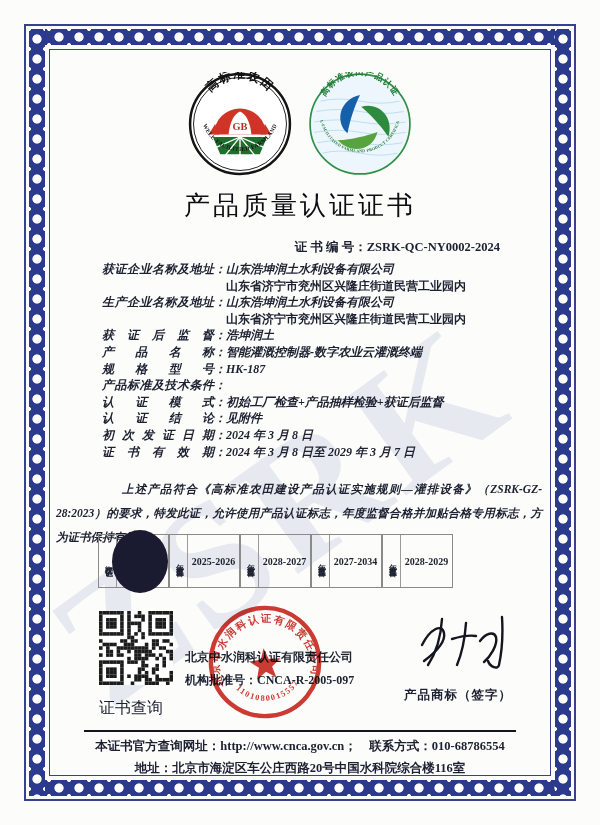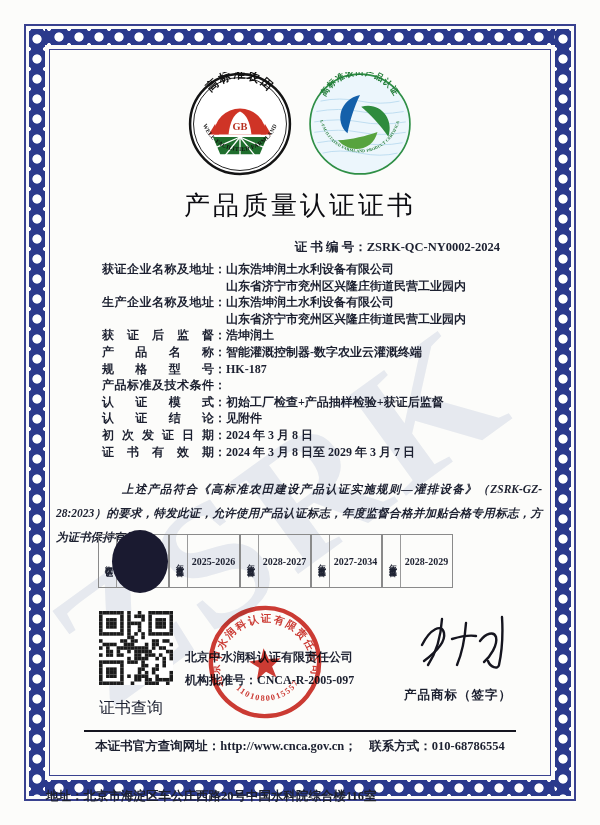--- a/index.html
+++ b/index.html
@@ -30,21 +30,21 @@
   }
   
   .logos{position:absolute;top:72px;left:0;right:0;display:flex;justify-content:center;gap:16px;}
   .logo{width:104px;height:104px;}
   
   .title{position:absolute;top:188px;left:0;width:100%;text-align:center;
     font-size:26px;font-weight:normal;letter-spacing:3px;color:#0d0d12;}
   .certno{position:absolute;top:239px;right:100px;font-size:12.5px;font-weight:bold;white-space:nowrap;}
   
   .fields{position:absolute;top:261px;left:102px;right:52px;font-size:12px;font-weight:bold;line-height:16.6px;}
-  .frow{display:flex;}
+  .frow{display:flex;font-style:italic;}
   .flabel{flex:0 0 112px;text-align:justify;text-align-last:justify;}
   .fcolon{flex:0 0 12px;}
   .fvalue{flex:1;white-space:nowrap;}
   .fcont{padding-left:124px;white-space:nowrap;}
   
   .para{position:absolute;top:477px;left:56px;right:58px;font-size:11.5px;font-weight:bold;
     line-height:24px;text-indent:66px;text-align:justify;font-style:italic;}
   
   .boxes{position:absolute;top:534px;left:98px;right:92px;height:54px;display:flex;justify-content:flex-start;}
   .sbox{width:71px;border:1px solid #8a8a8a;display:flex;position:relative;box-sizing:border-box;}
@@ -55,21 +55,21 @@
   
   .qr{position:absolute;left:99px;top:611px;}
   .qr-label{position:absolute;left:99px;top:698px;width:74px;text-align:left;font-size:16px;font-weight:normal;}
   .issuer{position:absolute;left:185px;top:646px;font-size:12px;font-weight:bold;line-height:23px;white-space:nowrap;}
   .seal{position:absolute;left:206px;top:603px;width:118px;height:118px;opacity:0.9;
     mix-blend-mode:multiply;transform:rotate(-6deg);}
   .signature{position:absolute;left:412px;top:609px;width:110px;height:60px;}
   .sign-label{position:absolute;left:404px;top:687px;font-size:12.5px;font-weight:bold;letter-spacing:1px;}
   .sep{position:absolute;left:84px;right:84px;top:730px;border-top:2px solid #15151f;}
   .f1{position:absolute;top:738px;left:46px;right:46px;text-align:center;font-size:12.5px;font-weight:bold;white-space:nowrap;}
-  .f2{position:absolute;top:760px;left:46px;right:46px;text-align:left;font-size:12.5px;font-weight:bold;white-space:nowrap;margin-top:28px;}
+  .f2{position:absolute;top:760px;left:46px;right:46px;text-align:center;font-size:12.5px;font-weight:bold;white-space:nowrap;}
 </style>
 </head>
 <body>
 
 <div class="page">
 
   <div class="frame-outer"></div>
   <div class="band h top"></div>
   <div class="band h bottom"></div>
   <div class="band v left"></div>

